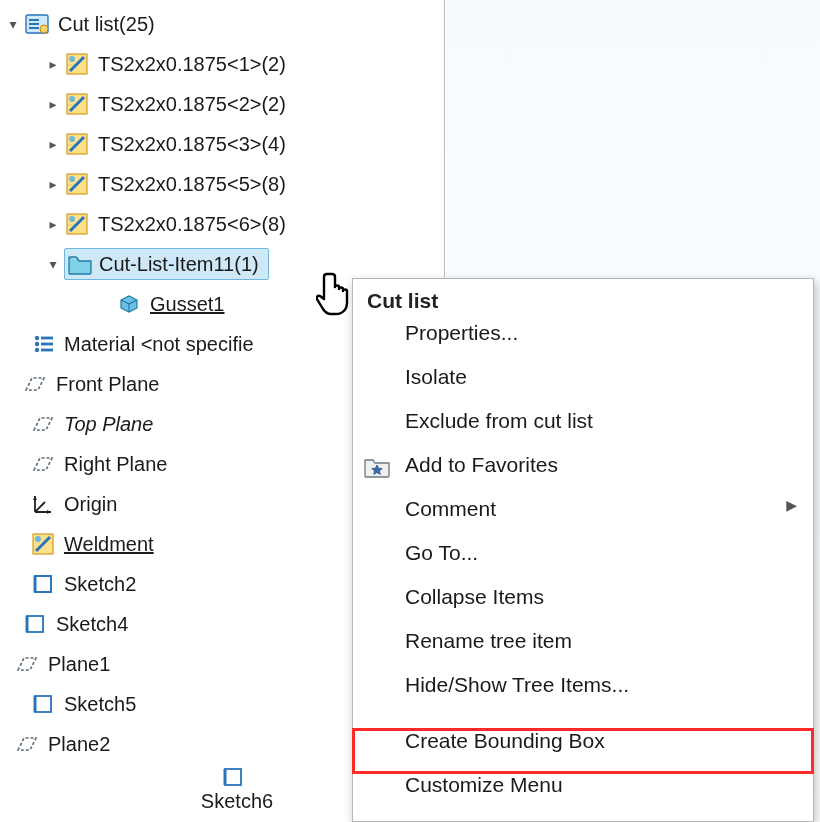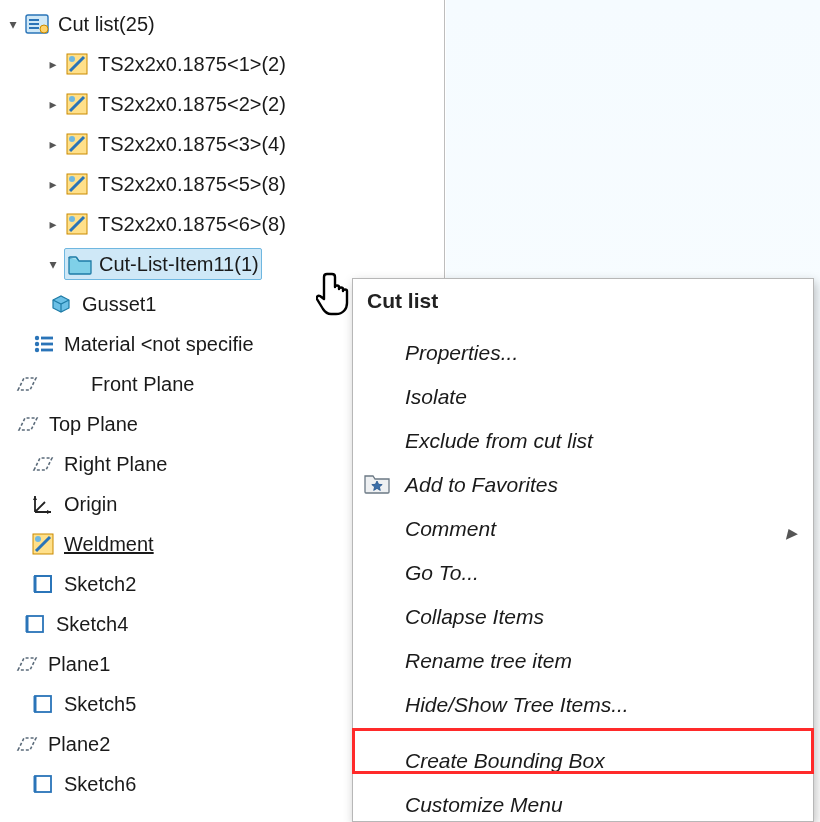--- a/index.html
+++ b/index.html
@@ -55,21 +55,21 @@
     flex: 0 0 auto;
     display: flex;
     align-items: center;
     justify-content: center;
   }
   .row .label { flex: 0 0 auto; }
   .sel {
     background: #cfe8f7;
     border: 1px solid #6fb7e0;
     border-radius: 2px;
-    padding: 0 2px 0 2px;
+    padding: 0 9px 0 2px;
     display: inline-flex;
     align-items: center;
     height: 30px;
   }
   .sel .icon { margin-right: 6px; }
 
   
   .context-menu {
     position: absolute;
     left: 352px;
@@ -82,26 +82,25 @@
     z-index: 20;
     font-size: 21px;
   }
   .menu-header {
     font-weight: 700;
     padding: 6px 14px 8px 14px;
     color: #222;
   }
   .menu-item {
     display: flex;
-    align-items: flex-end;
+    align-items: flex-start;
     height: 44px;
     padding: 0 16px 0 10px;
     cursor: default;
     position: relative;
-    font-style: italic;
   }
   .menu-item .mi-icon {
     width: 28px;
     height: 28px;
     margin-right: 14px;
     flex: 0 0 28px;
     display: flex;
     align-items: center;
     justify-content: center;
   }
@@ -210,21 +209,21 @@
       <span class="icon">
         <svg width="24" height="22" viewBox="0 0 24 22">
             <path d="M1 5 h8 l2 3 h12 v12 a1 1 0 0 1 -1 1 h-20 a1 1 0 0 1 -1 -1 z" fill="#7fd0e8" stroke="#1e7ba6" stroke-width="1.3"></path>
             <path d="M1 5 a1 1 0 0 1 1 -1 h6 l2 3" fill="#a7e0ef" stroke="#1e7ba6" stroke-width="1.3"></path>
           </svg>
       </span>
       <span class="label">Cut-List-Item11(1)</span>
     </span>
   </div>
 
-  <div class="row" style="padding-left:48px;">
+  <div class="row" style="padding-left:116px;text-decoration:underline;">
     <span class="icon">
       <svg width="24" height="24" viewBox="0 0 24 24">
           <path d="M4 8 L12 4 L20 8 L20 16 L12 20 L4 16 Z" fill="#6cc0e6" stroke="#1e7ba6" stroke-width="1.2"></path>
           <path d="M4 8 L12 12 L20 8 M12 12 L12 20" fill="none" stroke="#1e7ba6" stroke-width="1.2"></path>
         </svg>
     </span>
     <span class="label">Gusset1</span>
   </div>
 
   <div class="row" style="padding-left:30px;">
@@ -234,29 +233,29 @@
           <circle cx="6" cy="12" r="2.2" fill="#2a74b8"></circle>
           <circle cx="6" cy="18" r="2.2" fill="#2a74b8"></circle>
           <rect x="10" y="4.6" width="12" height="2.8" fill="#2a74b8"></rect>
           <rect x="10" y="10.6" width="12" height="2.8" fill="#2a74b8"></rect>
           <rect x="10" y="16.6" width="12" height="2.8" fill="#2a74b8"></rect>
         </svg>
     </span>
     <span class="label">Material &lt;not specifie</span>
   </div>
 
-  <div class="row" style="padding-left:14px;gap:43px;">
+  <div class="row" style="padding-left:22px;">
     <span class="icon">
       <svg width="24" height="24" viewBox="0 0 24 24">
           <path d="M3 18 L9 6 L21 6 L15 18 Z" fill="none" stroke="#5b6b7a" stroke-width="1.6" stroke-dasharray="3 2"></path>
         </svg>
     </span>
     <span class="label">Front Plane</span>
   </div>
-  <div class="row" style="padding-left:15px;">
+  <div class="row" style="padding-left:30px;font-style:italic;">
     <span class="icon">
       <svg width="24" height="24" viewBox="0 0 24 24">
           <path d="M3 18 L9 6 L21 6 L15 18 Z" fill="none" stroke="#5b6b7a" stroke-width="1.6" stroke-dasharray="3 2"></path>
         </svg>
     </span>
     <span class="label">Top Plane</span>
   </div>
   <div class="row" style="padding-left:30px;">
     <span class="icon">
       <svg width="24" height="24" viewBox="0 0 24 24">
@@ -324,21 +323,21 @@
     <span class="label">Sketch5</span>
   </div>
   <div class="row" style="padding-left:14px;">
     <span class="icon">
       <svg width="24" height="24" viewBox="0 0 24 24">
           <path d="M3 18 L9 6 L21 6 L15 18 Z" fill="none" stroke="#5b6b7a" stroke-width="1.6" stroke-dasharray="3 2"></path>
         </svg>
     </span>
     <span class="label">Plane2</span>
   </div>
-  <div class="row" style="padding-left:30px;">
+  <div class="row" style="padding-left:30px;flex-direction:column;">
     <span class="icon">
       <svg width="24" height="24" viewBox="0 0 24 24">
           <rect x="4" y="4" width="16" height="16" fill="none" stroke="#2a74b8" stroke-width="1.8"></rect>
           <path d="M4 4 L4 20" stroke="#2a74b8" stroke-width="3"></path>
         </svg>
     </span>
     <span class="label">Sketch6</span>
   </div>
 
 </div>

